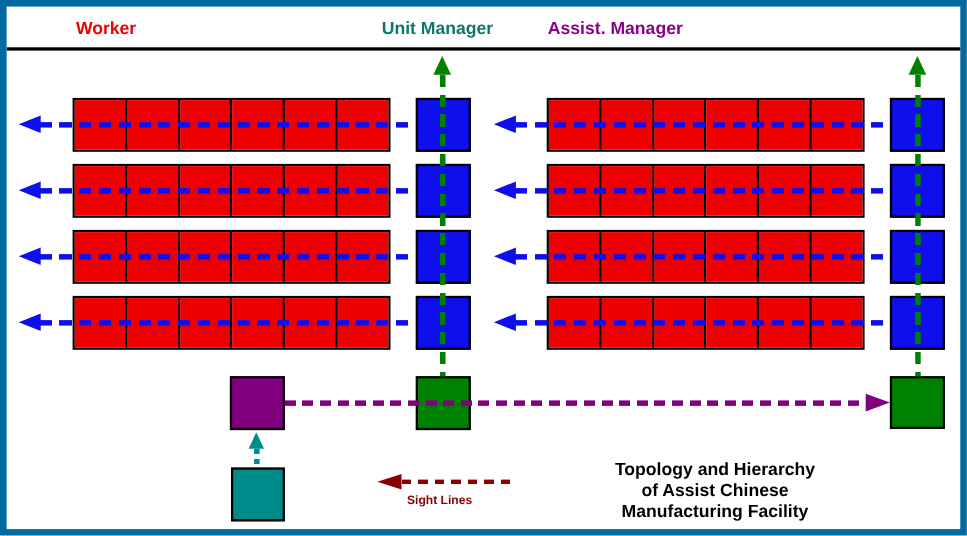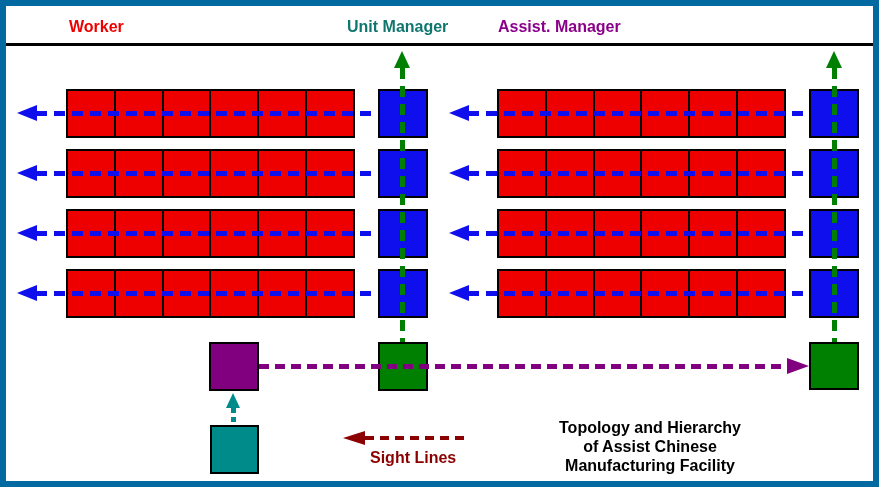--- a/index.html
+++ b/index.html
@@ -17,21 +17,21 @@
   .dash{position:absolute;z-index:2;}
   .tri{position:absolute;width:0;height:0;z-index:2;}
   .tri-left{border-top:8px solid transparent;border-bottom:8px solid transparent;border-right:20px solid currentColor;}
   .tri-right{border-top:8px solid transparent;border-bottom:8px solid transparent;border-left:22px solid currentColor;}
   .tri-up{border-left:8px solid transparent;border-right:8px solid transparent;border-bottom:17px solid currentColor;}
   .tri-up-sm{border-left:7px solid transparent;border-right:7px solid transparent;border-bottom:15px solid currentColor;}
   .tri-left-sm{border-top:7px solid transparent;border-bottom:7px solid transparent;border-right:22px solid currentColor;}
   .caption{position:absolute;left:489px;top:412px;width:310px;text-align:center;
     font-size:16px;font-weight:bold;color:#000;line-height:19px;}
   .caption span{display:block;}
-  .sight-label{position:absolute;left:364px;top:443px;font-size:16px;font-weight:bold;white-space:nowrap;}
+  .sight-label{position:absolute;left:364px;top:443px;font-size:11px;font-weight:bold;white-space:nowrap;}
 </style>
 </head>
 <body>
 
 <div class="canvas">
 
   <span class="legend-label" style="left: 63px; color: rgb(238, 0, 0);">Worker</span>
   <span class="legend-label" style="left: 341px; color: #0f766e;">Unit Manager</span>
   <span class="legend-label" style="left: 472px; color: rgb(139, 0, 139); margin-left: 20px;">Assist. Manager</span>
   <div class="header-line"></div>

